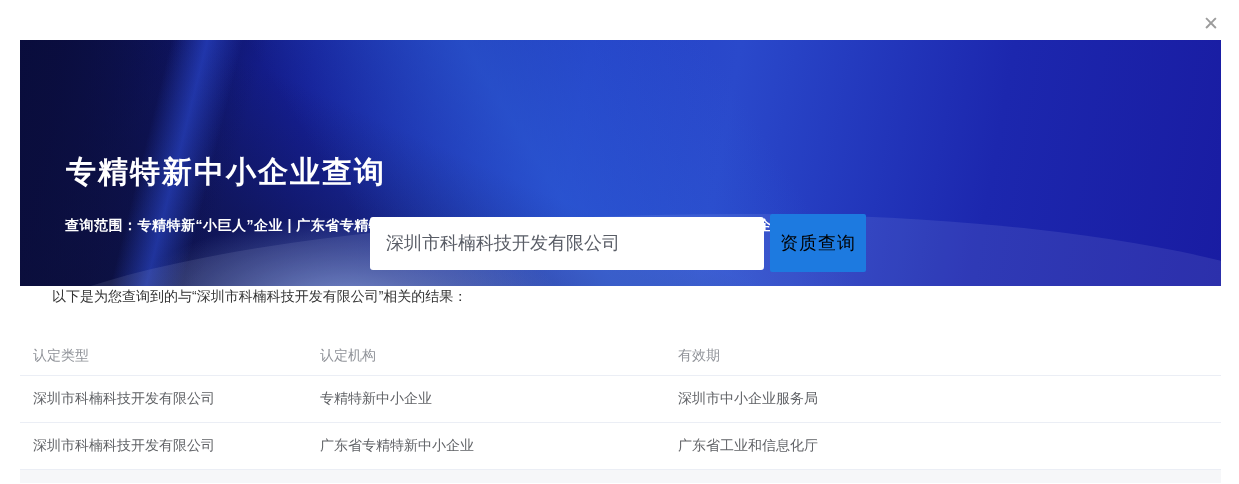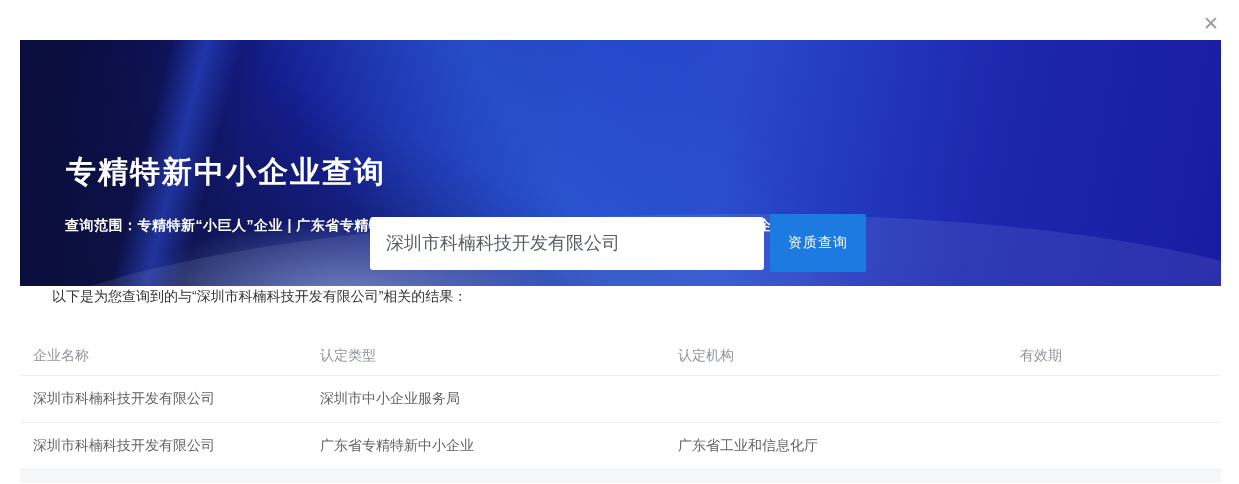--- a/index.html
+++ b/index.html
@@ -54,21 +54,21 @@
     display: flex; align-items: center; z-index: 4;
   }
   .search-input {
     width: 394px; height: 53px; border: none; outline: none;
     background: #ffffff; border-radius: 3px;
     padding: 0 16px; font-size: 18px; color: #595d66;
     font-family: "Liberation Sans", "DejaVu Sans", sans-serif;
   }
   .search-btn {
     margin-left: 6px; width: 96px; height: 58px; border: none; cursor: pointer;
-    background: #1d7ae0; color: #ffffff; font-size: 14px; border-radius: 2px;
+    background: #1d7ae0; color: #000000; font-size: 18px; border-radius: 2px;
     font-family: "Liberation Sans", "DejaVu Sans", sans-serif;
     display: flex; align-items: center; justify-content: center; letter-spacing: 1px;
   }
 
   
   .results {
     position: absolute; left: 20px; top: 286px; width: 1201px; height: 198px;
     background: #ffffff;
   }
   .results-intro {
@@ -103,28 +103,28 @@
       <input class="search-input" type="text" value="深圳市科楠科技开发有限公司" style="">
       <button class="search-btn">资质查询</button>
     </div>
   </div>
 
   <div class="results">
     <div class="results-intro">以下是为您查询到的与“深圳市科楠科技开发有限公司”相关的结果：</div>
 
     <div class="table">
       <div class="t-row t-head">
-        <div class="t-cell">企业名称</div>
         <div class="t-cell">认定类型</div>
         <div class="t-cell">认定机构</div>
         <div class="t-cell">有效期</div>
       </div>
 
       <div class="t-row t-body-row">
         <div class="t-cell">深圳市科楠科技开发有限公司</div>
+        <div class="t-cell">专精特新中小企业</div>
         <div class="t-cell">深圳市中小企业服务局</div>
       </div>
 
       <div class="t-row t-body-row">
         <div class="t-cell">深圳市科楠科技开发有限公司</div>
         <div class="t-cell">广东省专精特新中小企业</div>
         <div class="t-cell">广东省工业和信息化厅</div>
       </div>
 
       <div class="t-partial"></div>

